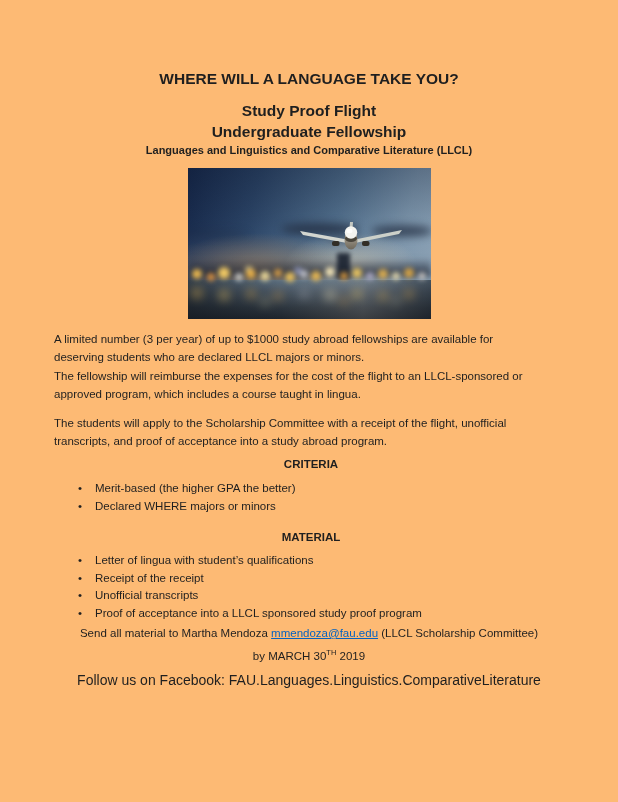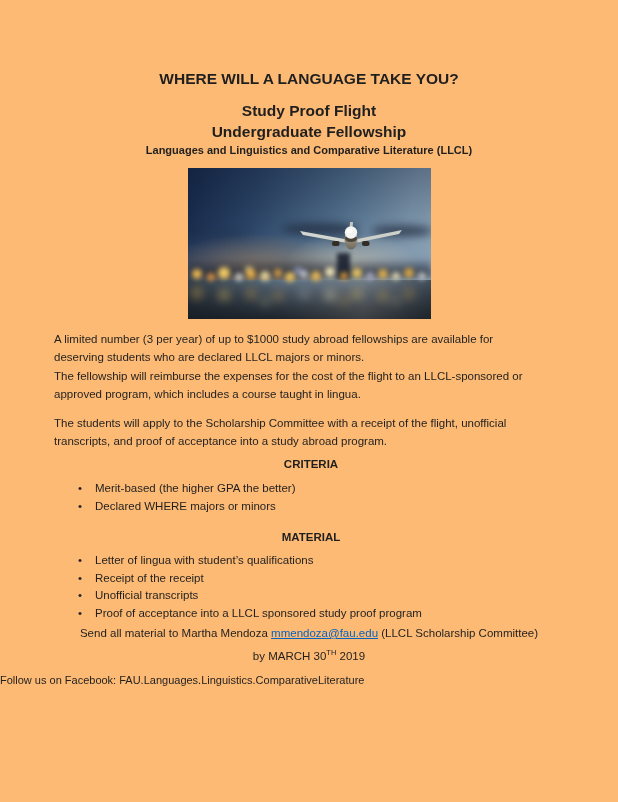--- a/index.html
+++ b/index.html
@@ -100,21 +100,21 @@
     content: "\2022"; position: absolute; left: 24px; top: 0;
     font-size: 11.5px; line-height: 17.5px;
   }
   ul.mat { margin-top: 7px; }
 
   
   .contact-line { text-align: center; font-size: 11.5px; line-height: 17.5px; margin-top: 3px; }
   .contact-line a.email-link { color: #0563c1; text-decoration: underline; cursor: pointer; }
   .deadline-line { text-align: center; font-size: 11.5px; line-height: 19px; font-weight: normal; }
   .deadline-line sup { font-size: 7.5px; }
-  .facebook-line { text-align: left; font-size: 11px; line-height: 16px; margin-top: 7px; }
+  .facebook-line { text-align: center; font-size: 14px; line-height: 16px; margin-top: 7px; }
 </style>
 </head>
 <body>
 
 <div class="page">
 
   <h1 class="doc-title t1">WHERE WILL A LANGUAGE TAKE YOU?</h1>
   <h2 class="doc-title t2">Study Proof Flight</h2>
   <h2 class="doc-title t3">Undergraduate Fellowship</h2>
   <h3 class="doc-subtitle">Languages and Linguistics and Comparative Literature (LLCL)</h3>

